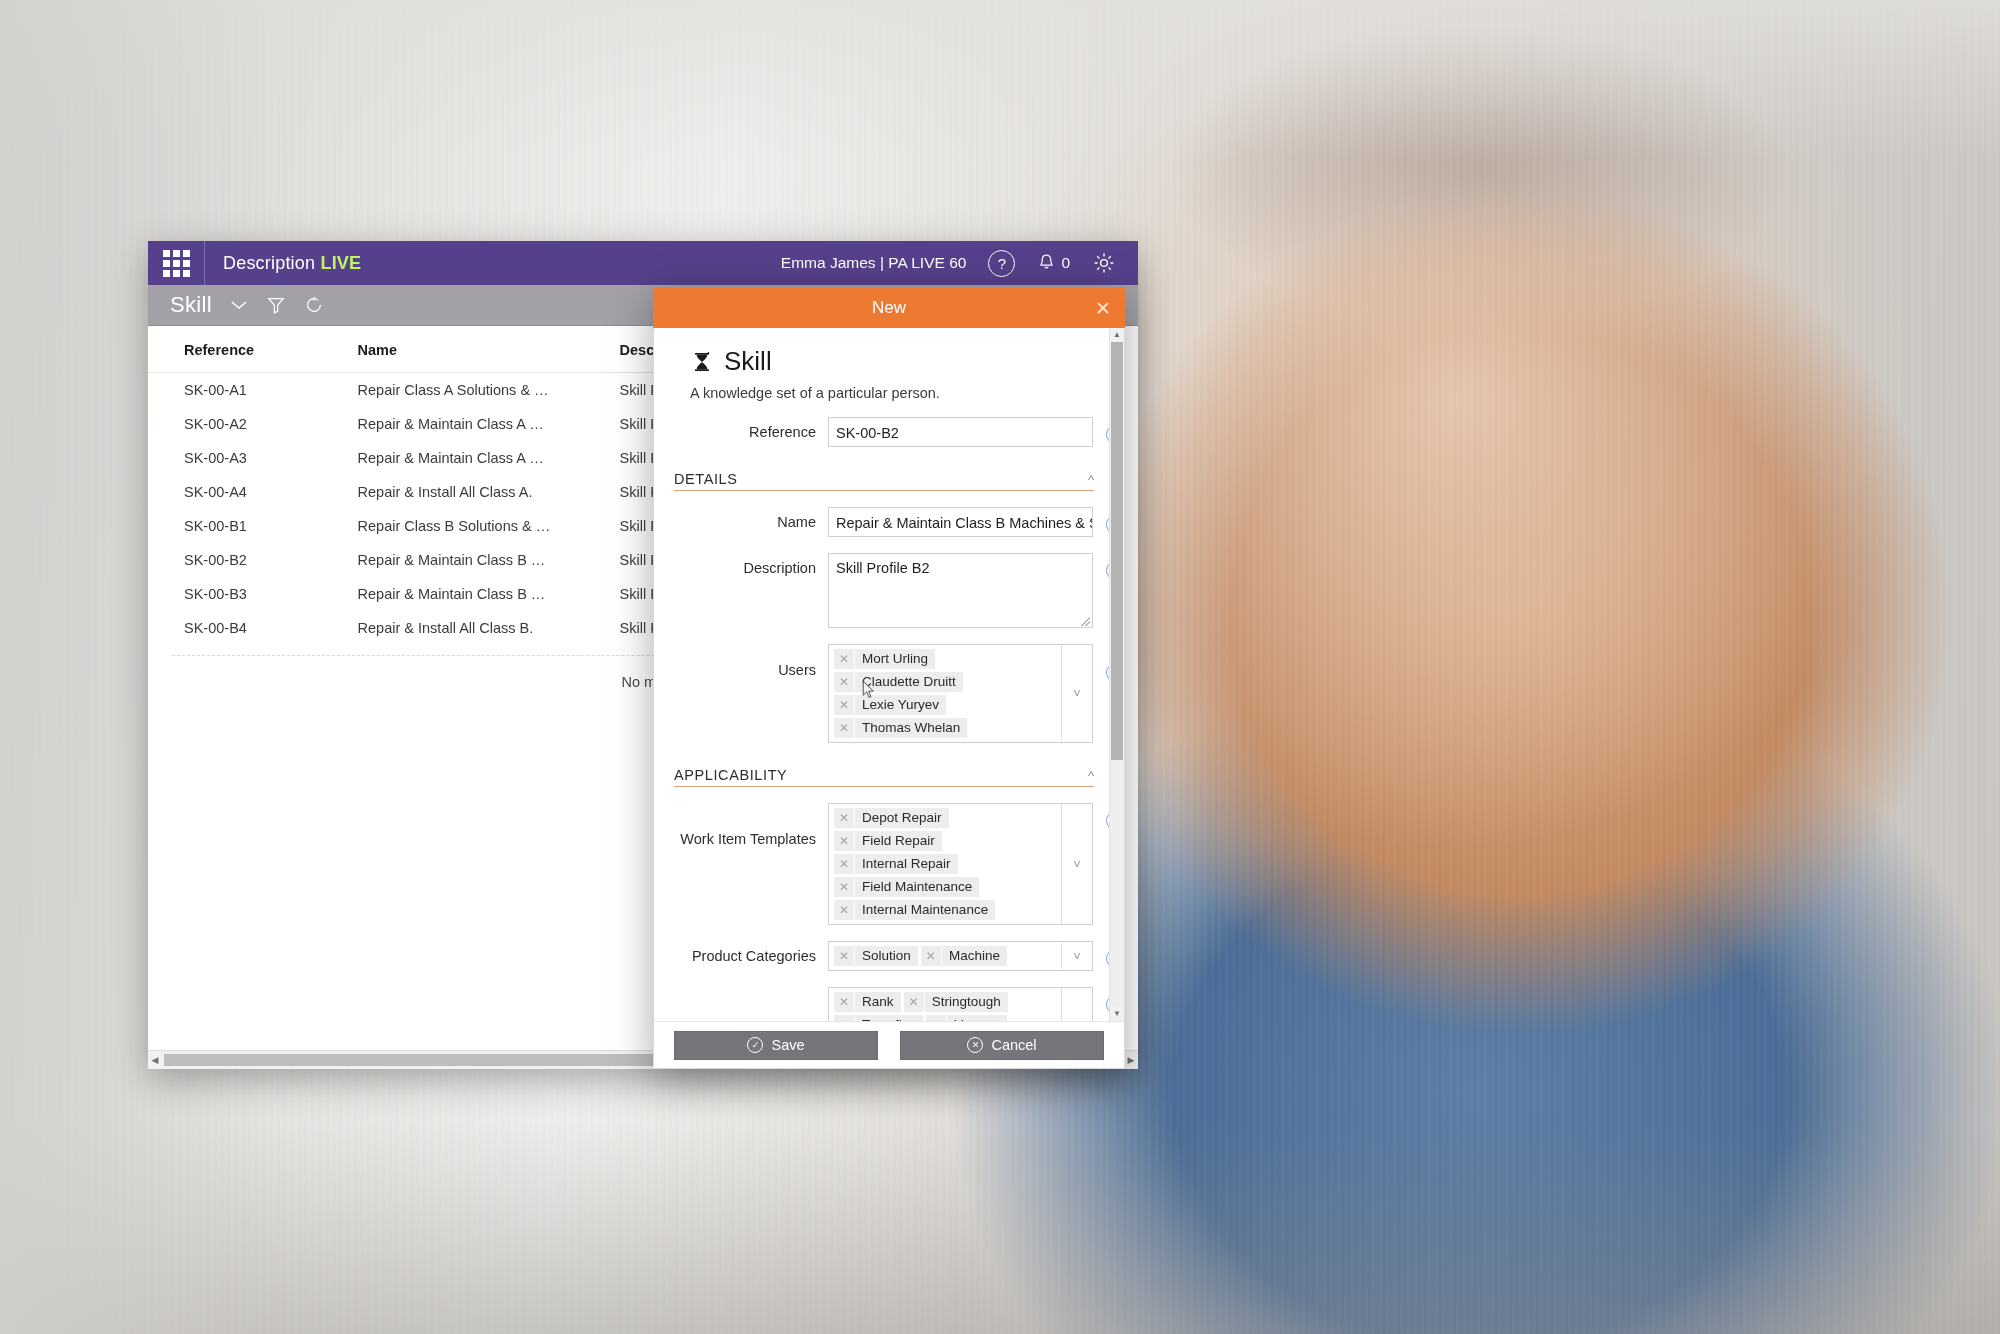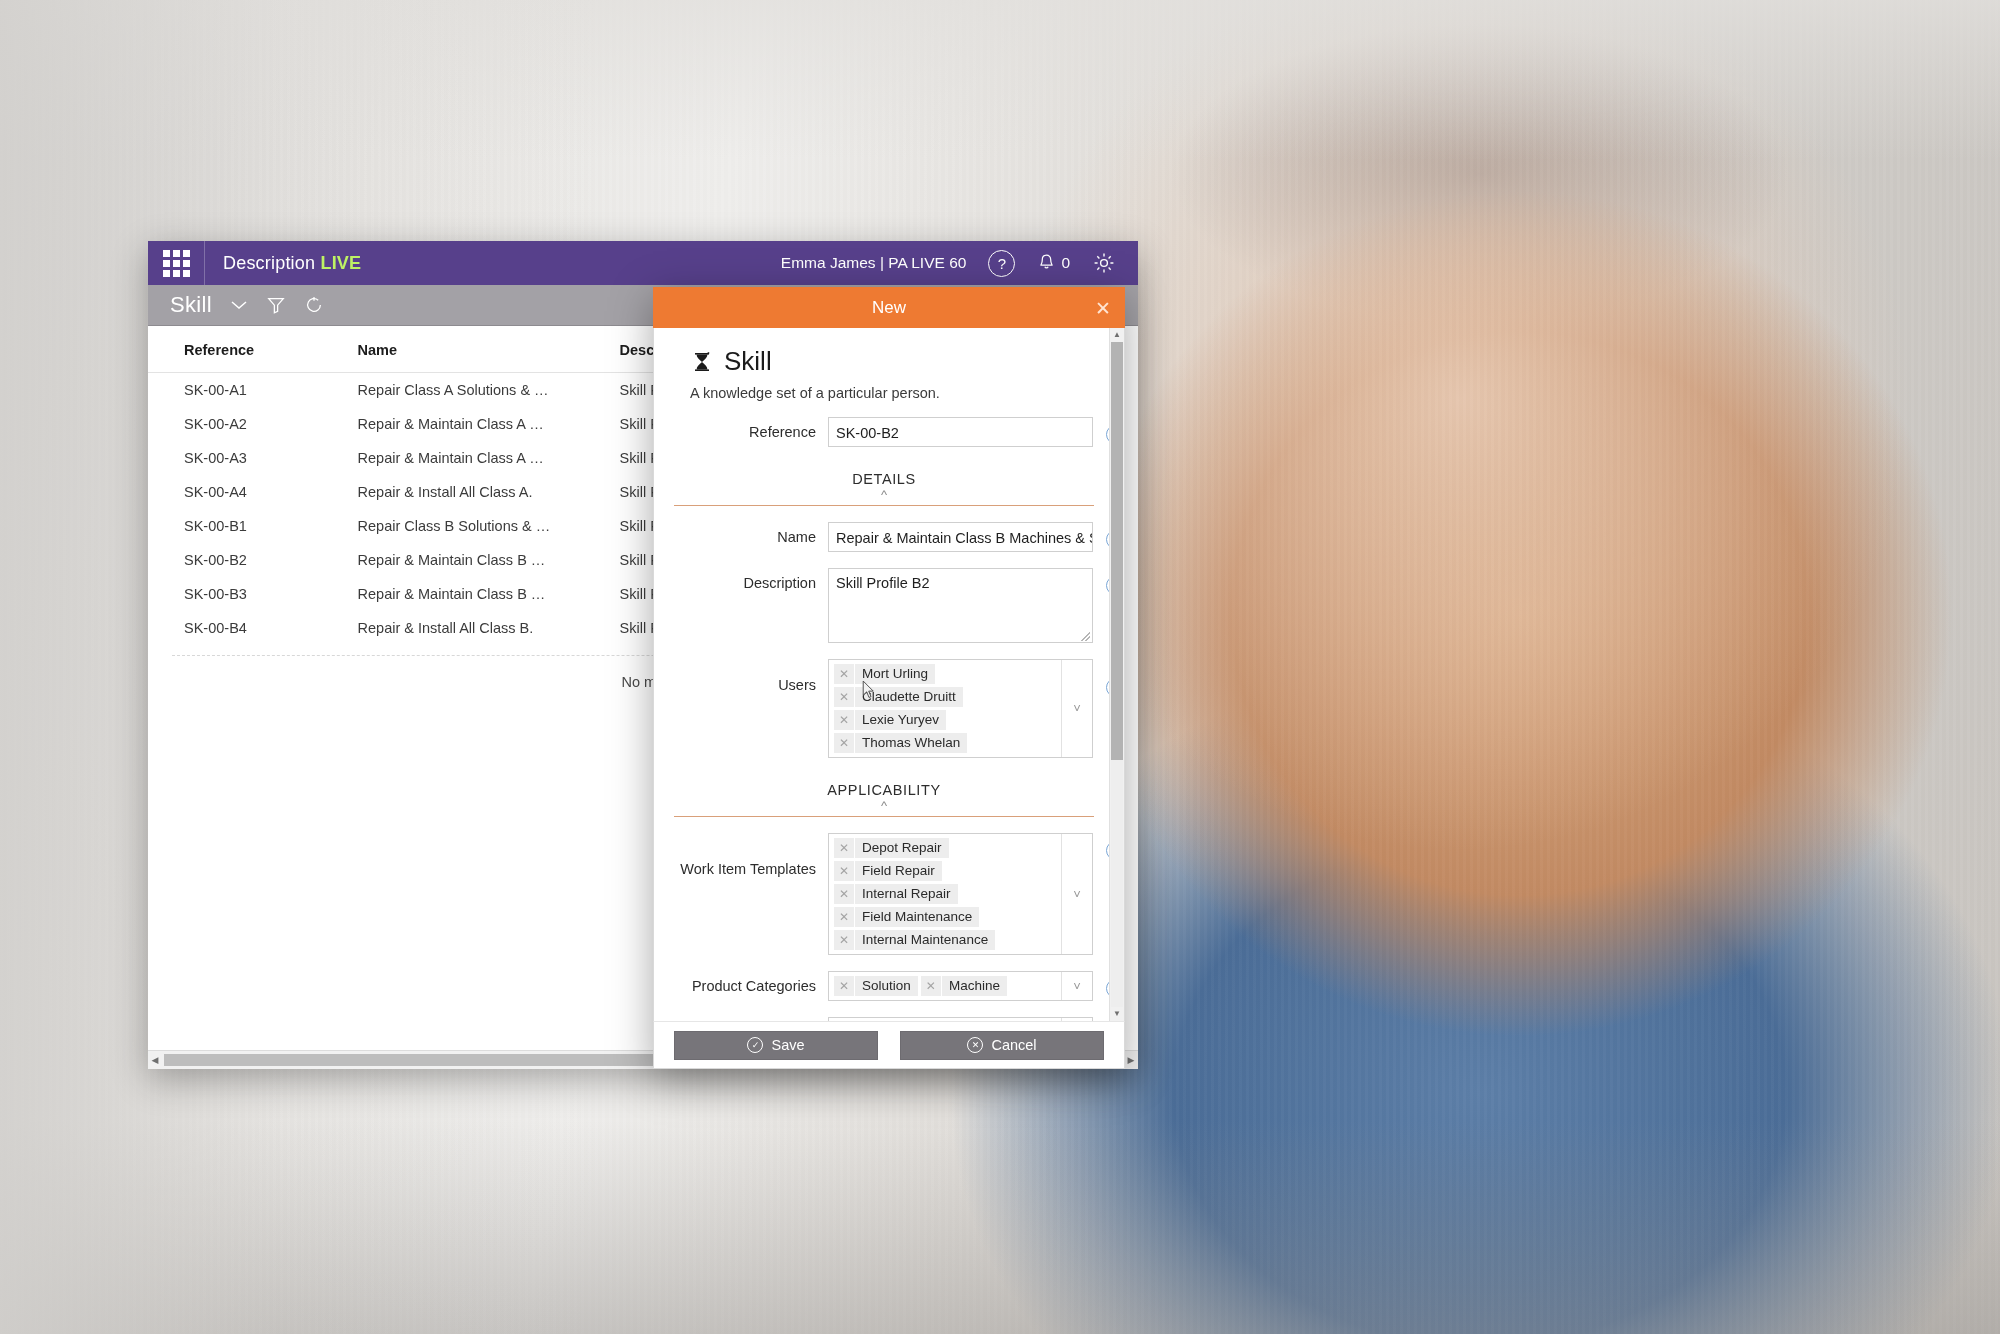--- a/index.html
+++ b/index.html
@@ -153,21 +153,20 @@
     background:
       linear-gradient(135deg,transparent 46%,#b6b6b6 46%,#b6b6b6 56%,transparent 56%),
       linear-gradient(135deg,transparent 72%,#b6b6b6 72%,#b6b6b6 82%,transparent 82%);
   }
 
   .section{
     margin:24px 0 0 20px;width:420px;
     border-bottom:1px solid #d9a07a;
     display:flex;align-items:center;justify-content:space-between;
     padding-bottom:3px;
-    flex-direction:column;
   }
   .section .name{font-size:14.5px;color:#2d2d2d;letter-spacing:.6px;}
   .section .chev{font-size:13px;color:#8b8b8b;}
 
   .tagbox{
     border:1px solid #cfcfcf;background:#fff;box-sizing:border-box;
     display:flex;align-items:stretch;min-height:30px;
   }
   .tags{flex:1;display:flex;flex-wrap:wrap;gap:3px;padding:4px 5px;}
   .tag{

